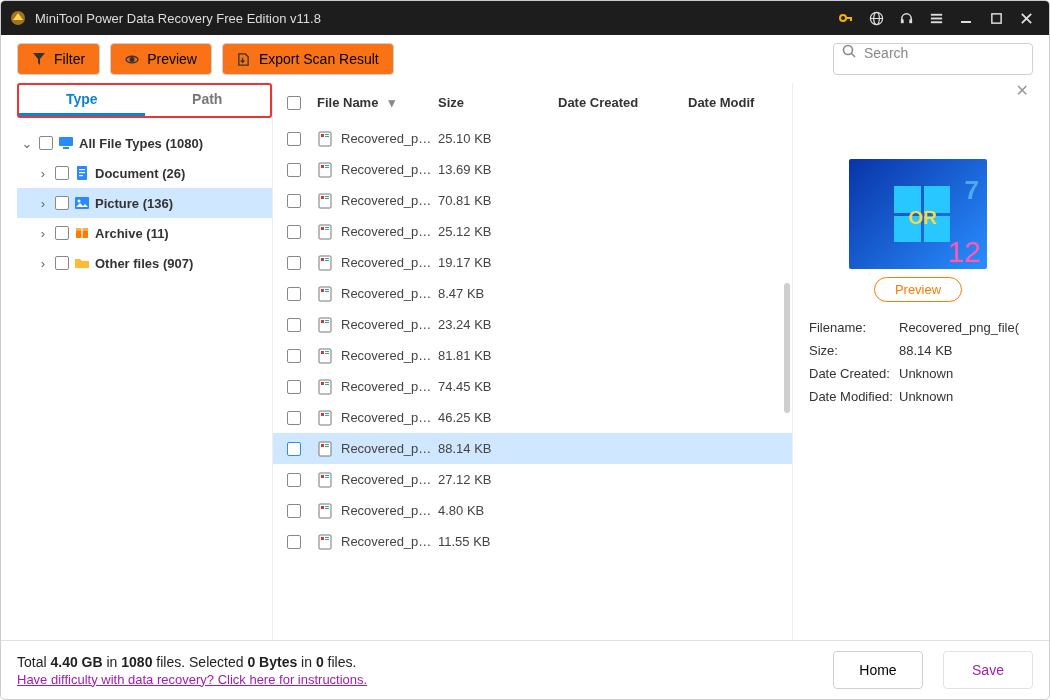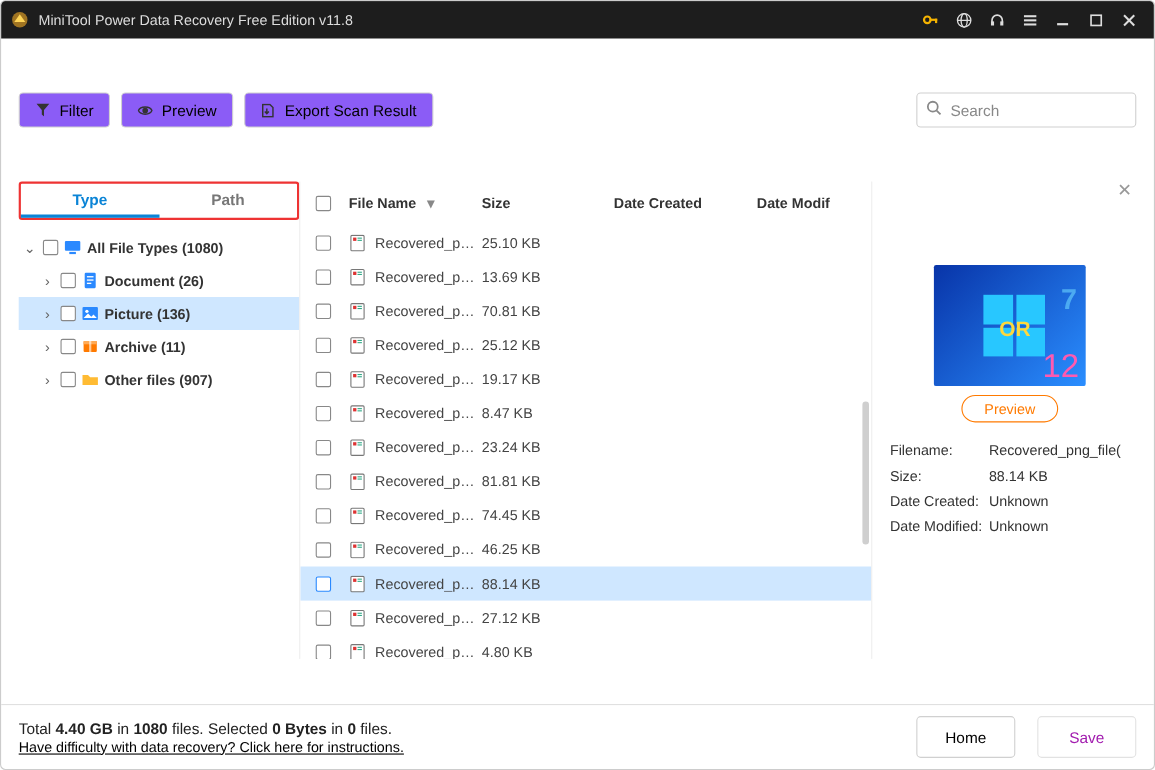--- a/index.html
+++ b/index.html
@@ -1,33 +1,33 @@
 <!DOCTYPE html>
 <html><head>
 <meta charset="utf-8">
 <style>
   * { box-sizing: border-box; font-family: 'Segoe UI', Arial, sans-serif; }
   body { margin: 0; background: #fff; width: 1050px; height: 700px; overflow: hidden; }
 
-  .window { width: 1050px; height: 700px; background: #fff; border: 1px solid #ccc; border-radius: 5px; overflow: hidden; display: flex; flex-direction: column; gap: 41px; }
+  .window { width: 1050px; height: 700px; background: #fff; border: 1px solid #ccc; border-radius: 5px; overflow: hidden; display: flex; flex-direction: column; }
 
   
   .titlebar { background: #1d1d1d; height: 34px; display: flex; align-items: center; padding: 0 8px; color: #ddd; }
   .titlebar .app-icon { width: 18px; height: 18px; margin-right: 8px; display:flex; align-items:center; justify-content:center; }
   .titlebar .title { font-size: 13px; font-weight: 500; color: #ddd; }
   .titlebar .spacer { flex: 1; }
   .titlebar .tbtn { width: 30px; height: 34px; display:flex; align-items:center; justify-content:center; cursor:pointer; }
   .titlebar .tbtn svg { display:block; }
   .key-icon { color: #f5b301; }
 
   
   .toolbar { height: 48px; padding: 8px 16px; display: flex; align-items: center; gap: 10px; }
-  .btn { border: 1px solid #d0d0d0; background: #8b5cf6; border-radius: 4px; height: 32px; padding: 0 14px; display:flex; align-items:center; gap:8px; font-size:14px; cursor:pointer; }
+  .btn { border: 1px solid #d0d0d0; background: #f97316; border-radius: 4px; height: 32px; padding: 0 14px; display:flex; align-items:center; gap:8px; font-size:14px; cursor:pointer; }
   .btn .ico { width:14px; height:14px; display:flex; align-items:center; justify-content:center; }
-  .searchbox { margin-left: auto; border:1px solid #d0d0d0; border-radius:4px; height:32px; width:200px; display:flex; align-items:center; padding:0 8px; gap:6px; color:#888; }
+  .searchbox { margin-left: auto; border:1px solid #d0d0d0; border-radius:4px; height:32px; width:200px; display:flex; align-items:flex-start; padding:0 8px; gap:6px; color:#888; }
   .searchbox input { border:none; outline:none; font-size:14px; width:100%; color:#333; background:transparent; }
   .searchbox input::placeholder { color:#888; }
 
   
   .main { flex:1; display:flex; padding: 0 16px; gap:0; min-height:0; }
 
   
   .left { width: 255px; display:flex; flex-direction:column; }
   .tabbar { display:flex; border: 2px solid #e33; border-radius:3px; margin-bottom:6px; }
   .tab { flex:1; text-align:center; padding:6px 0; font-size:14px; font-weight:600; color:#777; cursor:pointer; }
@@ -69,21 +69,21 @@
   .thumb .txt12 { position:absolute; right:6px; bottom:0; color:#ff5ab0; font-weight:400; font-size:30px; }
   .pvbtn { border:1px solid #ff7a00; color:#ff7a00; border-radius:16px; padding:4px 20px; font-size:13px; margin: 0 auto 18px; width:max-content; cursor:pointer; display:block; }
   .meta { font-size:13px; color:#333; }
   .meta-row { display:flex; margin-bottom:8px; }
   .meta-row .k { width:90px; color:#333; }
   .meta-row .v { flex:1; overflow:hidden; white-space:nowrap; text-overflow:ellipsis; }
 
   
   .bottom { border-top:1px solid #e0e0e0; padding: 10px 16px; display:flex; align-items:center; gap:20px; }
   .status { font-size:14px; color:#222; }
-  .status .link { color:#000000; text-decoration:underline; cursor:pointer; display:block; font-size:13px; margin-top:2px; }
+  .status .link { color:#a21caf; text-decoration:underline; cursor:pointer; display:block; font-size:13px; margin-top:2px; }
   .bottom .spacer { flex:1; }
   .bigbtn { border:1px solid #d0d0d0; border-radius:4px; background:#fff; width:90px; height:38px; font-size:14px; cursor:pointer; }
   .bigbtn.disabled { color:#a21caf; border-color:#e2e2e2; cursor:default; }
 
   
   .cbx { width:14px; height:14px; border:1px solid #888; border-radius:2px; background:#fff; display:inline-block; }
 </style>
 </head>
 <body>
 

